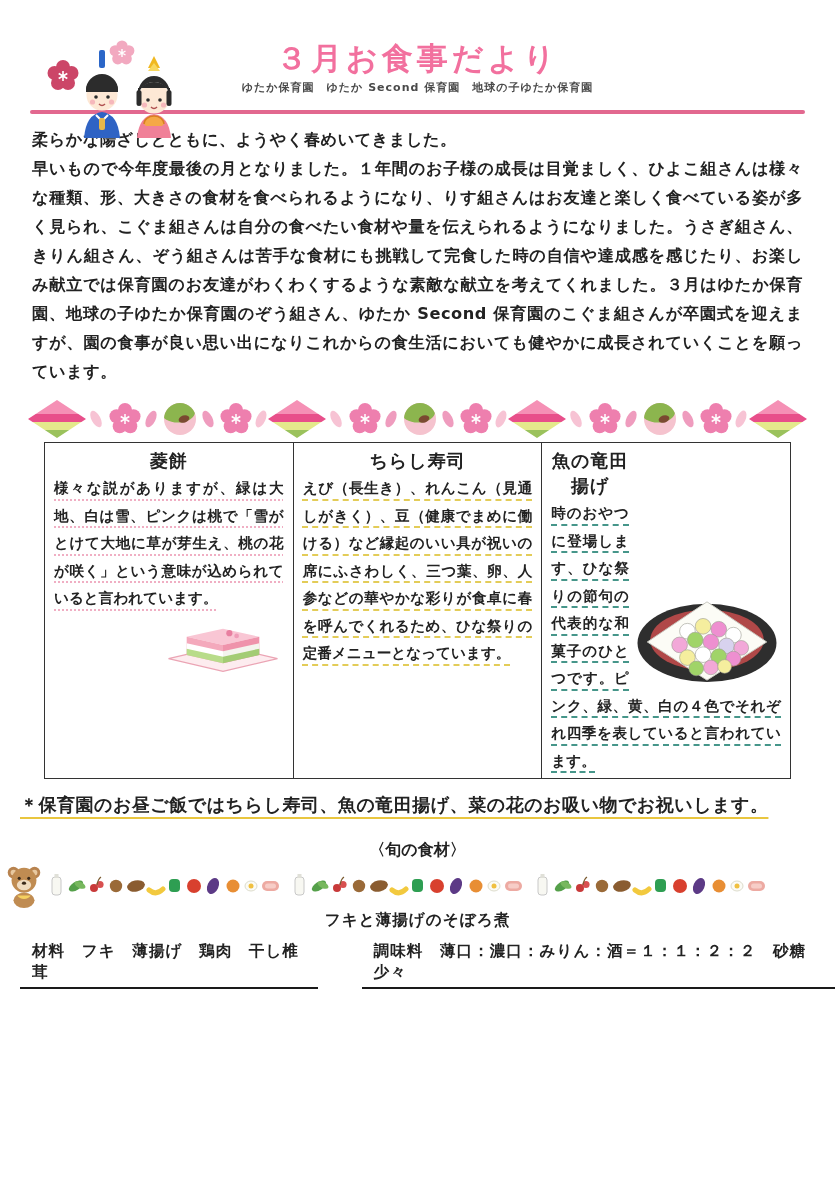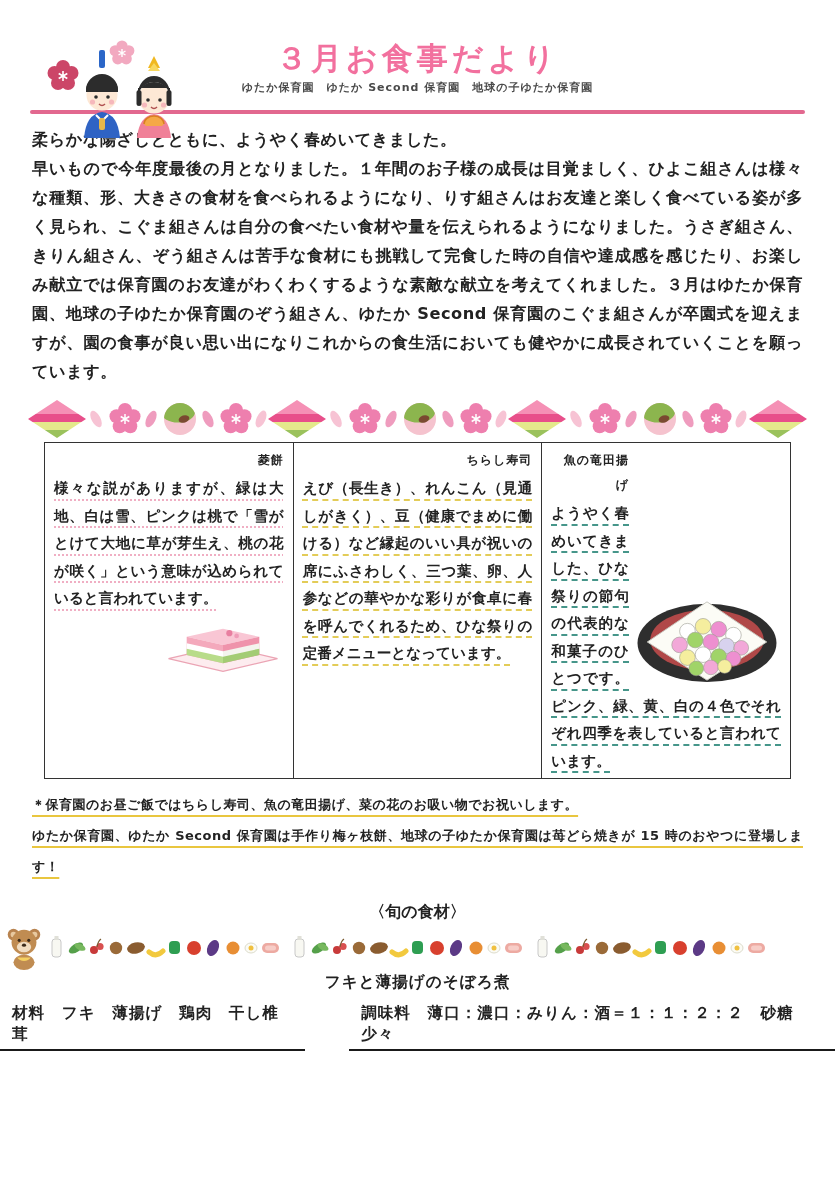--- a/index.html
+++ b/index.html
@@ -13,40 +13,40 @@
   .header-rule{height:4px;background:#e2688f;border-radius:2px;margin:15px 0 0;}
   
   .intro{margin:11px 32px 8px;font-size:16.2px;font-weight:bold;line-height:29px;text-align:justify;letter-spacing:.5px;}
   .intro p{margin:0;}
   
   .sakura-border{margin:12px 28px 0;line-height:0;}
   
   .info-table{display:flex;margin:2px 44px 0;border:1.6px solid #333;}
   .info-col{flex:1;border-left:1.6px solid #333;padding:5px 9px 4px;overflow:hidden;}
   .info-col.c1{border-left:none;}
-  .col-title{text-align:right;font-weight:bold;font-size:12px;line-height:25px;letter-spacing:1px;}
+  .col-title{text-align:center;font-weight:bold;font-size:18px;line-height:25px;letter-spacing:1px;}
   .col-body{margin:1px 0 0;font-size:14.6px;font-weight:bold;line-height:27.5px;text-align:justify;
             text-decoration-line:underline;text-underline-offset:6px;text-decoration-thickness:1.6px;}
   .c1 .col-body{text-decoration-style:dotted;text-decoration-color:#f0aec3;}
   .c2 .col-body{text-decoration-style:dashed;text-decoration-color:#e3cc58;}
   .c3 .col-body{text-decoration-style:dashed;text-decoration-color:#46968a;}
   .cake-wrap{text-align:right;margin:3px 2px 0;line-height:0;}
   .arare-float{float:right;width:148px;height:92px;margin:146px 0 0 4px;line-height:0;}
   
-  .announce{margin:10px 32px 0;font-size:13px;font-weight:bold;line-height:31px;letter-spacing:.5px;text-align:justify;}
+  .announce{margin:10px 20px 0;font-size:18px;font-weight:bold;line-height:31px;letter-spacing:.5px;text-align:justify;}
   .announce span{text-decoration-line:underline;text-decoration-style:solid;text-decoration-color:#e9c63f;
                  text-decoration-thickness:2.2px;text-underline-offset:6px;}
   
   .season-head{margin:20px 0 0;text-align:center;font-size:16px;font-weight:bold;}
   .season-body{margin:3px 32px 0;font-size:16.2px;font-weight:bold;line-height:29px;text-align:justify;letter-spacing:.5px;}
   
   .veggie-row{display:flex;align-items:center;gap:6px;margin:3px 8px 0 4px;line-height:0;}
   
   .recipe-title{margin:2px 0 6px;text-align:center;font-size:15.6px;font-weight:bold;letter-spacing:1px;}
-  .ing-row{display:flex;justify-content:center;gap:44px;margin:10px 0 0;font-size:15.6px;font-weight:bold;}
+  .ing-row{display:flex;justify-content:center;gap:44px;margin:10px 0 0;font-size:15.6px;font-weight:bold;padding-left:20px;}
   .uline{border-bottom:2.2px solid #1a1a1a;padding:0 12px 4px;letter-spacing:1px;}
 </style>
 </head>
 <body>
 
 <div class="page">
 
   <div class="header">
     <div class="dolls">
       <svg width="158" height="102" viewBox="0 0 158 102">
@@ -206,27 +206,26 @@
               <circle cx="71" cy="62" r="8" fill="#ffffff"></circle>
             <circle cx="87" cy="64" r="8" fill="#a0d468"></circle>
               <circle cx="102" cy="66" r="7.5" fill="#ee8fd0"></circle>
             <circle cx="64" cy="76" r="7.5" fill="#a0d468"></circle>
               <circle cx="79" cy="75" r="7.5" fill="#f2a8d8"></circle>
             <circle cx="93" cy="74" r="7" fill="#f5ee9e"></circle>
           </g>
         </svg>
       </div>
       <div class="col-title">魚の竜田揚げ</div>
-      <p class="col-body">ようやく春めいてきました、ひな祭りの節句の代表的な和菓子のひとつです。ピンク、緑、黄、白の４色でそれぞれ四季を表していると言われています。</p>
+      <p class="col-body">時のおやつに登場します、ひな祭りの節句の代表的な和菓子のひとつです。ピンク、緑、黄、白の４色でそれぞれ四季を表していると言われています。</p>
     </div>
   </div>
 
   <div class="announce">
     <span>＊保育園のお昼ご飯ではちらし寿司、魚の竜田揚げ、菜の花のお吸い物でお祝いします。</span><br>
-    <span>ゆたか保育園、ゆたか Second 保育園は手作り梅ヶ枝餅、地球の子ゆたか保育園は苺どら焼きが 15 時のおやつに登場します！</span>
   </div>
 
   <div class="season-head">〈旬の食材〉</div>
 
   <div class="veggie-row">
     <svg width="40" height="44" viewBox="0 0 40 46">
       <circle cx="9" cy="9" r="6" fill="#b8834f"></circle>
         <circle cx="31" cy="9" r="6" fill="#b8834f"></circle>
       <circle cx="9" cy="9" r="3" fill="#e8c9a0"></circle>
         <circle cx="31" cy="9" r="3" fill="#e8c9a0"></circle>

